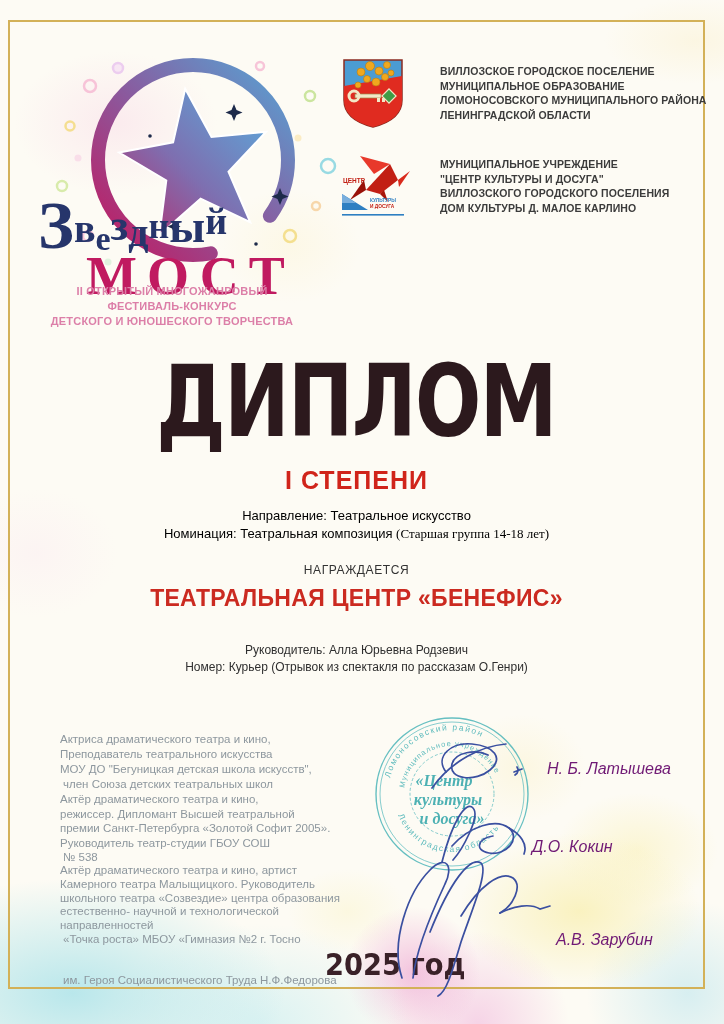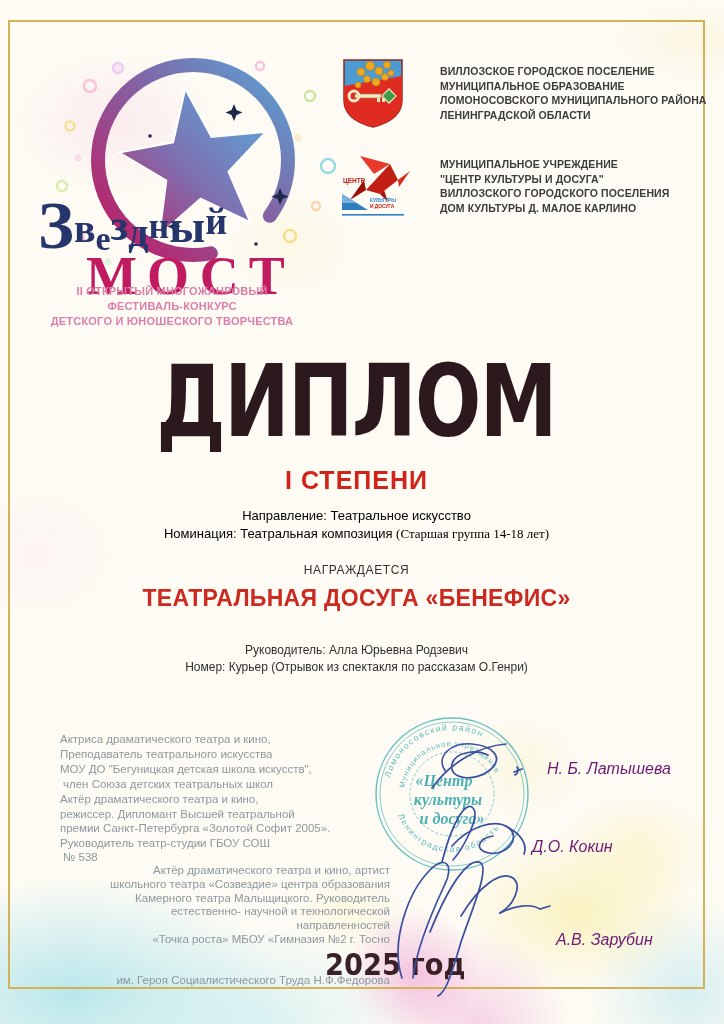--- a/index.html
+++ b/index.html
@@ -182,21 +182,21 @@
   <span>ДИПЛОМ</span>
 </div>
 
 <div class="abs center-col degree" style="top:466px;">I СТЕПЕНИ</div>
 
 <div class="abs center-col meta-line" style="top:508px;">Направление: Театральное искусство</div>
 <div class="abs center-col meta-line" style="top:526px;"><span>Номинация: Театральная композиция </span><span class="serif">(Старшая группа 14-18 лет)</span></div>
 
 <div class="abs center-col award-label" style="top:563px;">НАГРАЖДАЕТСЯ</div>
 
-<div class="abs center-col awardee" style="top:585px;">ТЕАТРАЛЬНАЯ ДОСУГА «БЕНЕФИС»</div>
+<div class="abs center-col awardee" style="top:585px;">ТЕАТРАЛЬНАЯ ЦЕНТР «БЕНЕФИС»</div>
 
 <div class="abs center-col org-block" style="top:642px;">
   <div>Руководитель: Алла Юрьевна Родзевич</div>
   <div>Номер: Курьер (Отрывок из спектакля по рассказам О.Генри)</div>
 </div>
 
 <div class="abs jury-block jury-a" style="top:732px;">
   <div>Актриса драматического театра и кино,</div>
   <div>Преподаватель театрального искусства</div>
   <div>МОУ ДО "Бегуницкая детская школа искусств",</div>
@@ -204,24 +204,24 @@
 </div>
 
 <div class="abs jury-block jury-b" style="top:792px;">
   <div>Актёр драматического театра и кино,</div>
   <div>режиссер. Дипломант Высшей театральной</div>
   <div>премии Санкт-Петербурга «Золотой Софит 2005».</div>
   <div>Руководитель театр-студии ГБОУ СОШ</div>
   <div style="padding-left:3px;">№ 538</div>
 </div>
 
-<div class="abs jury-block jury-c" style="top:864px;text-align:right;">
+<div class="abs jury-block jury-c" style="top:864px;">
   <div>Актёр драматического театра и кино, артист</div>
+  <div>Камерного театра Малыщицкого. Руководитель</div>
   <div>школьного театра «Созвездие» центра образования</div>
-  <div>Камерного театра Малыщицкого. Руководитель</div>
   <div>естественно- научной и технологической</div>
   <div>направленностей</div>
   <div style="padding-left:3px;">«Точка роста» МБОУ  «Гимназия №2 г. Тосно</div>
   <div style="padding-left:3px;margin-top:27px;">им. Героя  Социалистического Труда Н.Ф.Федорова</div>
 </div>
 
 <div class="abs jury-name" style="left:547px; top:760px;">Н. Б. Латышева</div>
 <div class="abs jury-name" style="left:532px; top:838px;">Д.О. Кокин</div>
 <div class="abs jury-name" style="left:556px; top:931px;">А.В.  Зарубин</div>
 

